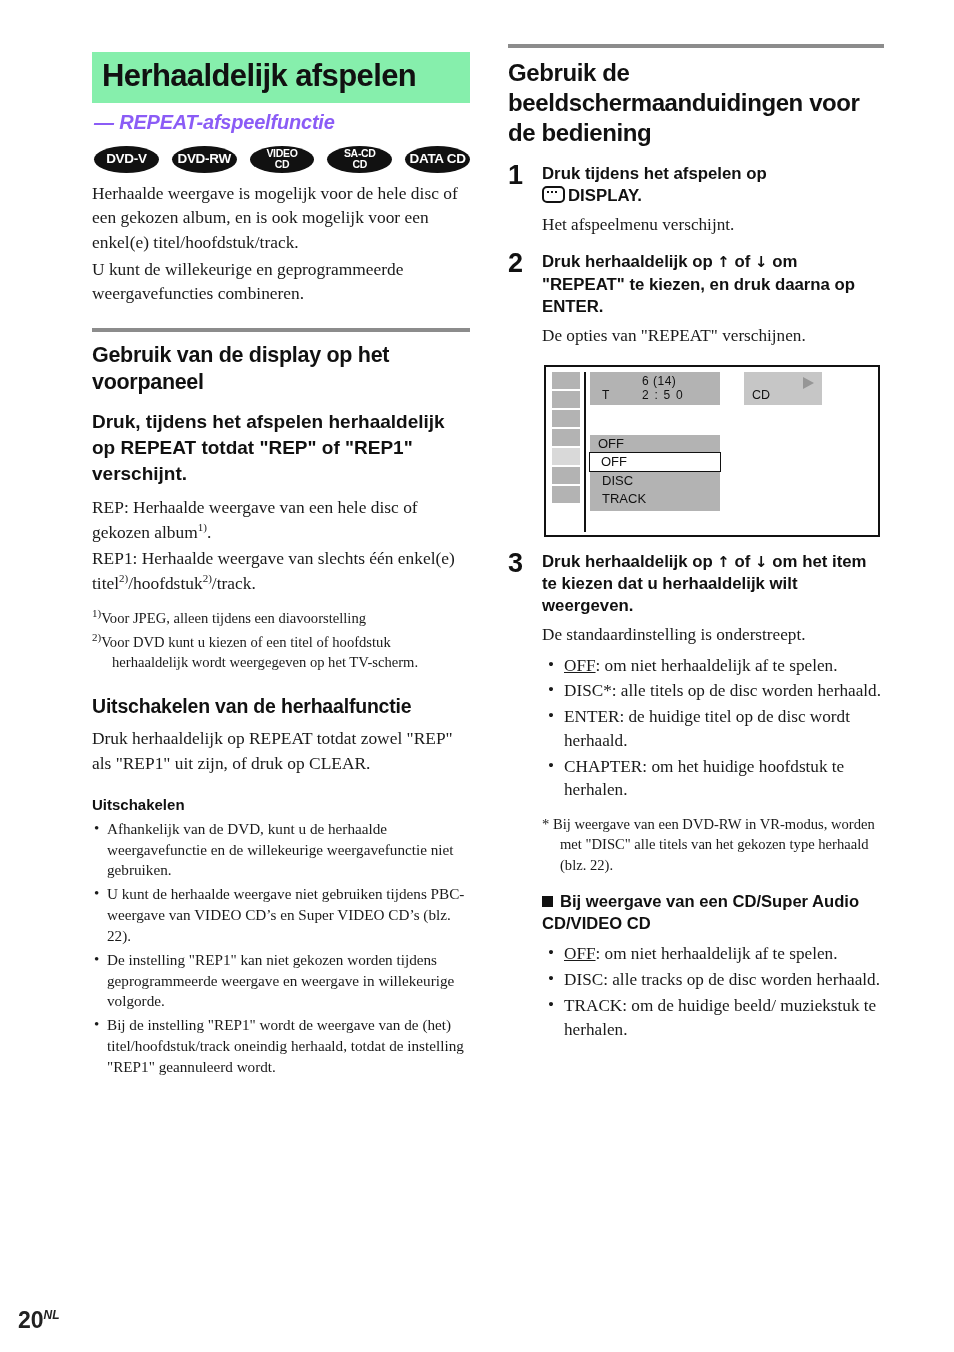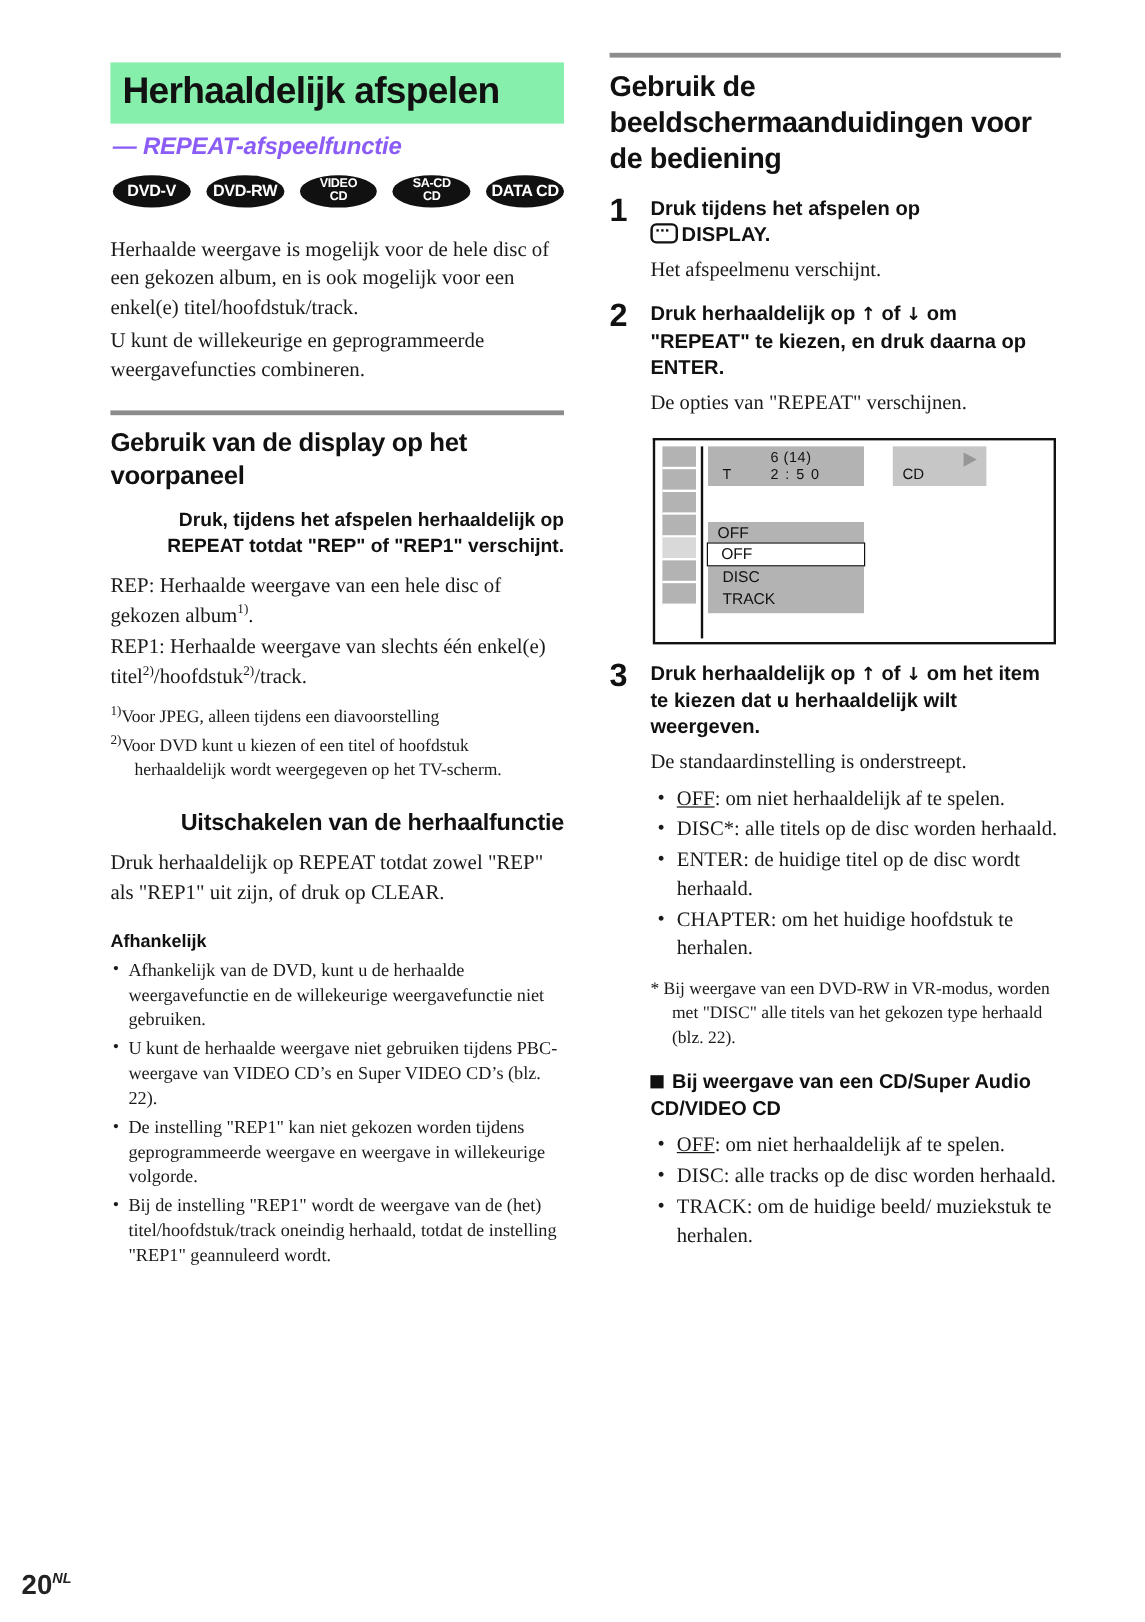--- a/index.html
+++ b/index.html
@@ -57,21 +57,21 @@
     color: #8b5cf6;
     margin: 4px 0 12px 2px;
     letter-spacing: -0.2px;
   }
 
   
   .badges {
     display: flex;
     align-items: center;
     gap: 13px;
-    margin: 6px 0 22px 2px;
+    margin: 6px 0 8px 2px;
   }
   .badge {
     background: #111111;
     color: #ffffff;
     border-radius: 50%;
     width: 72px;
     height: 27px;
     display: flex;
     flex-direction: column;
     align-items: center;
@@ -118,30 +118,28 @@
     letter-spacing: -0.3px;
   }
   h3.sub {
     font-family: "Liberation Sans", sans-serif;
     font-weight: bold;
     font-size: 19.5px;
     line-height: 1.26;
     margin: 22px 0 8px 0;
     color: #111;
     letter-spacing: -0.2px;
-    text-align: right;
   }
   p.lead-bold {
     font-family: "Liberation Sans", sans-serif;
     font-weight: bold;
-    font-size: 16px;
+    font-size: 19px;
     line-height: 1.36;
     margin: 0 0 8px 0;
     color: #111;
-    text-align: right;
   }
 
   
   .footnote {
     font-size: 14.6px;
     line-height: 1.38;
     margin: 2px 0 2px 0;
     padding-left: 20px;
     text-indent: -20px;
   }
@@ -489,21 +487,21 @@
 
     <p class="body-text"><span>REP1: Herhaalde weergave van slechts één enkel(e) titel</span><sup class="inline">2)</sup><span>/hoofdstuk</span><sup class="inline">2)</sup><span>/track.</span></p>
 
     <p class="footnote"><span class="fn-mark">1)</span><span>Voor JPEG, alleen tijdens een diavoorstelling</span></p>
 
     <p class="footnote"><span class="fn-mark">2)</span><span>Voor DVD kunt u kiezen of een titel of hoofdstuk herhaaldelijk wordt weergegeven op het TV-scherm.</span></p>
 
     <h3 class="sub">Uitschakelen van de herhaalfunctie</h3>
     <p class="body-text">Druk herhaaldelijk op REPEAT totdat zowel "REP" als "REP1" uit zijn, of druk op CLEAR.</p>
 
-    <h4 class="notes-head">Afhankelijk</h4>
+    <h4 class="notes-head">Uitschakelen</h4>
     <ul class="notes">
       <li>Afhankelijk van de DVD, kunt u de herhaalde weergavefunctie en de willekeurige weergavefunctie niet gebruiken.</li>
       <li>U kunt de herhaalde weergave niet gebruiken tijdens PBC-weergave van VIDEO CD’s en Super VIDEO CD’s (blz. 22).</li>
       <li>De instelling "REP1" kan niet gekozen worden tijdens geprogrammeerde weergave en weergave in willekeurige volgorde.</li>
       <li>Bij de instelling "REP1" wordt de weergave van de (het) titel/hoofdstuk/track oneindig herhaald, totdat de instelling "REP1" geannuleerd wordt.</li>
     </ul>
   </div>
 
   <div class="col-right">
 

